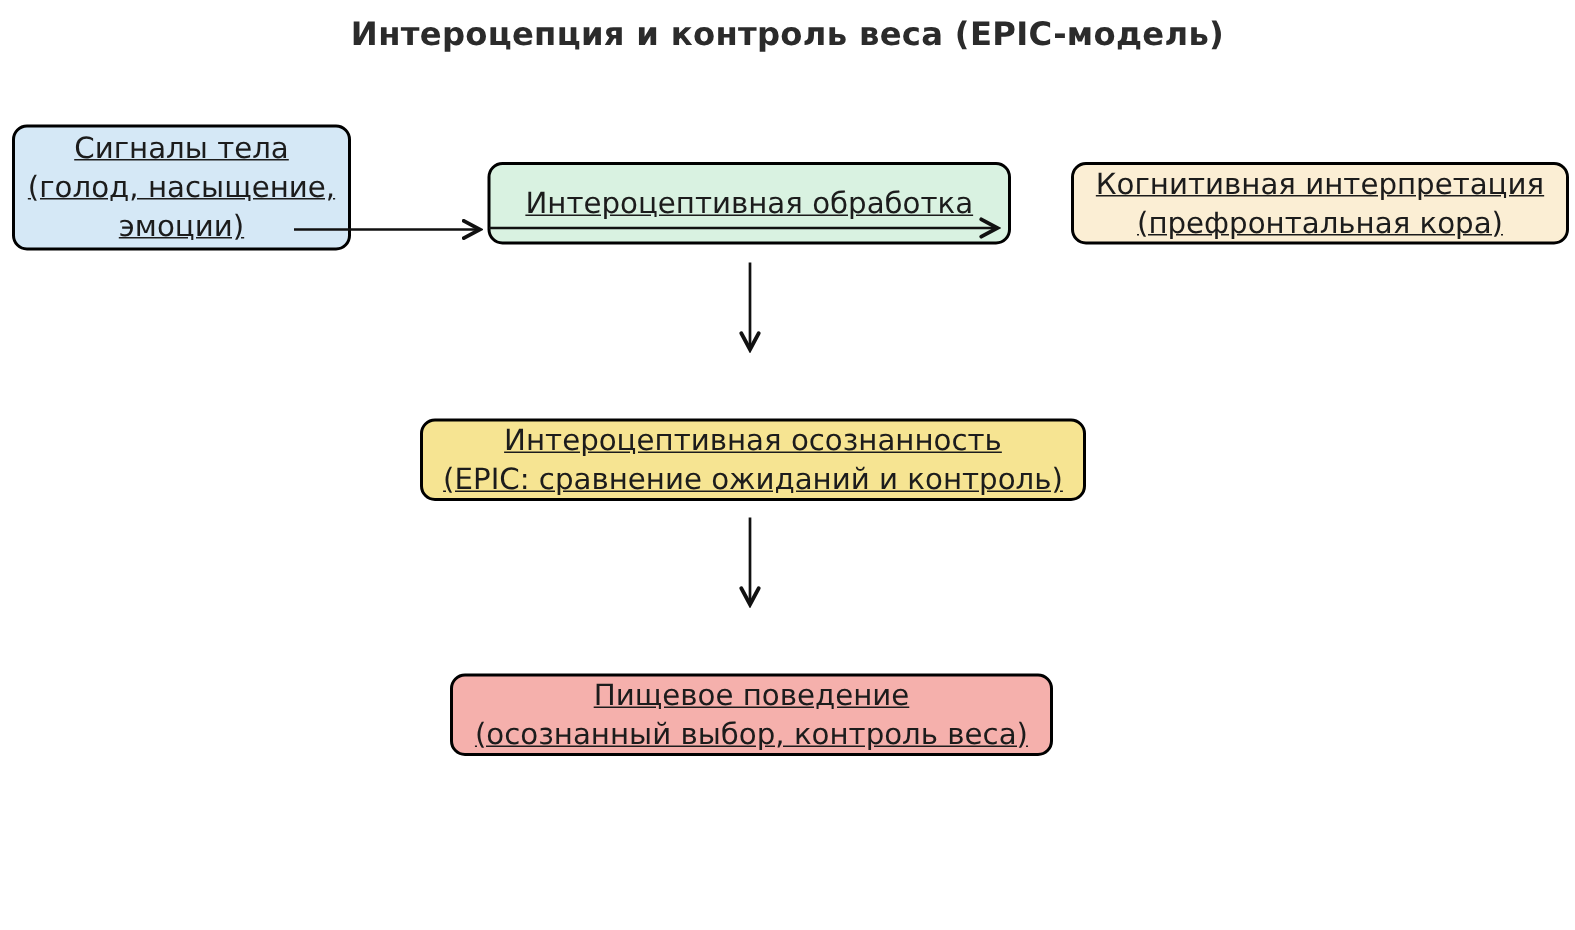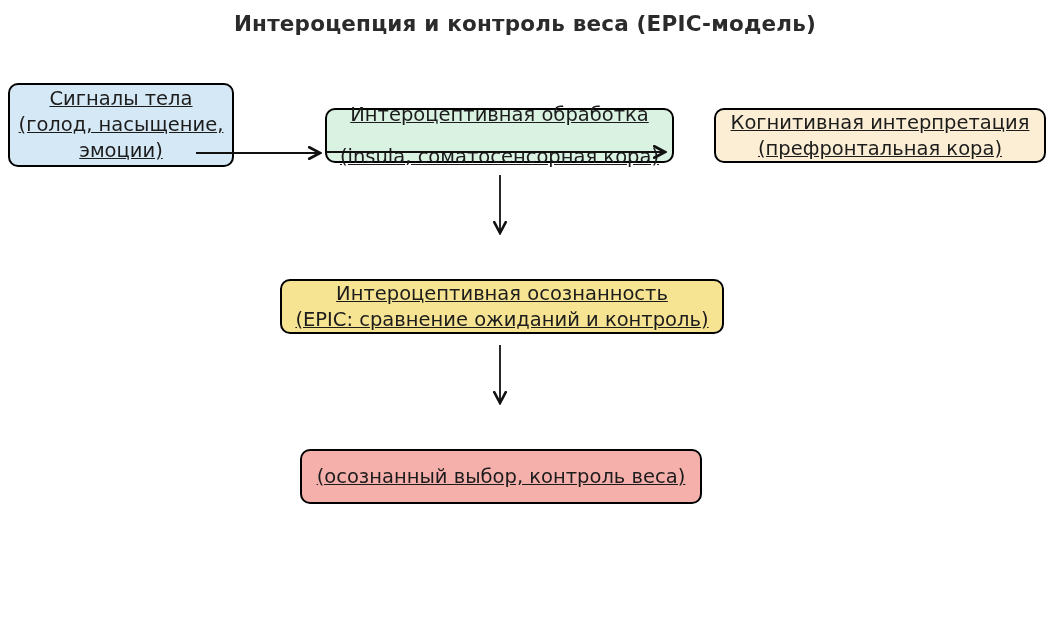--- a/index.html
+++ b/index.html
@@ -65,34 +65,34 @@
   <div class="title">Интероцепция и контроль веса (EPIC-модель)</div>
 
   <div class="node node-signals" style="background-color: rgb(213, 232, 246);">
     <div>Сигналы тела</div>
     <div>(голод, насыщение,</div>
     <div>эмоции)</div>
   </div>
 
   <div class="node node-processing" style="background-color: rgb(217, 242, 225); gap: 16px;">
     <div>Интероцептивная обработка</div>
-    <div>(insula, соматосенсорная кора)</div>
   </div>
 
   <div class="node node-cognitive" style="background-color: rgb(251, 238, 212);">
     <div>Когнитивная интерпретация</div>
     <div>(префронтальная кора)</div>
   </div>
 
   <div class="node node-awareness" style="background-color: rgb(246, 228, 146);">
     <div>Интероцептивная осознанность</div>
     <div>(EPIC: сравнение ожиданий и контроль)</div>
   </div>
 
   <div class="node node-behavior" style="background-color: rgb(245, 176, 172);">
+    <div>Пищевое поведение</div>
     <div>(осознанный выбор, контроль веса)</div>
   </div>
 
   <svg class="arrows" width="1050" height="620" viewBox="0 0 1050 620" xmlns="http://www.w3.org/2000/svg">
     <defs>
       <marker id="arrowhead" viewBox="0 0 10 10" refX="8.5" refY="5" markerWidth="8" markerHeight="8" orient="auto-start-reverse">
         <path d="M1,1 L8.5,5 L1,9" fill="none" stroke="#111111" stroke-width="1.8" stroke-linecap="round" stroke-linejoin="miter"></path>
       </marker>
     </defs>
     <line x1="196" y1="153" x2="320" y2="153" stroke="#111111" stroke-width="1.8" marker-end="url(#arrowhead)"></line>

